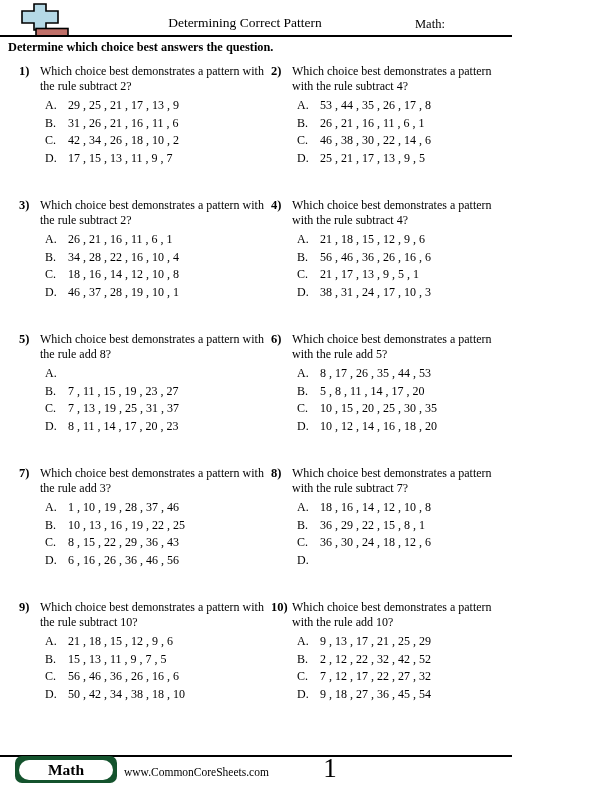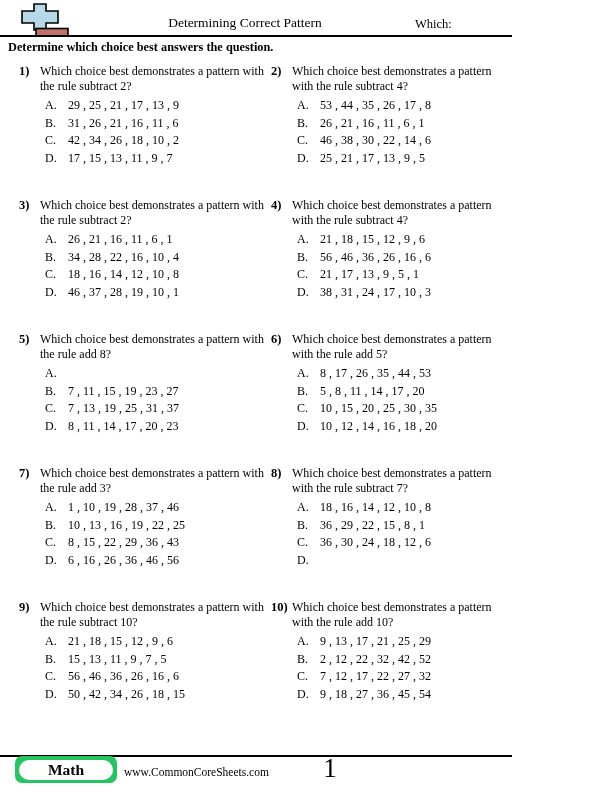--- a/index.html
+++ b/index.html
@@ -48,21 +48,21 @@
     display: inline-block; font-weight: bold; font-size: 15px; letter-spacing: 2px;
     border-bottom: 1.7px solid #000; padding-bottom: 16px;
   }
   .aslots { margin-top: 2px; }
   .arow { height: 33.2px; display: flex; align-items: flex-end; }
   .anum { font-size: 10.5px; width: 18px; flex: 0 0 18px; }
   .aline { display: inline-block; width: 47px; height: 1px; border-bottom: 1.4px solid #151515; margin-bottom: 2px; }
 
   
   .frule { position: absolute; left: 0; top: 755px; width: 612px; height: 1.6px; background: #000; }
-  .mathbadge { position: absolute; left: 15px; top: 756px; width: 102px; height: 27px; background: #22c55e; border-radius: 7px; }
+  .mathbadge { position: absolute; left: 15px; top: 756px; width: 102px; height: 27px; background: #14532d; border-radius: 7px; }
   .mathinner {
     position: absolute; left: 4px; top: 3.5px; right: 4px; bottom: 3.5px;
     background: #fff; border-radius: 11px;
     display: flex; align-items: center; justify-content: center;
     font-weight: bold; font-size: 15.5px;
   }
   .website { position: absolute; left: 124px; top: 766px; font-size: 11.5px; }
   .pagenum { position: absolute; left: 300px; top: 753px; width: 60px; text-align: center; font-size: 27px; }
   .score { position: absolute; right: 5px; top: 790px; display: flex; align-items: center; }
   .srange { font-size: 10.5px; margin-right: 6px; }
@@ -77,21 +77,21 @@
 </head>
 <body>
 
 <div class="page">
 
   <svg class="logo" width="58" height="35" viewBox="0 0 58 35">
     <path class="cross" d="M22 1 H34 V8 H46 V20 H34 V27 H22 V20 H10 V8 H22 Z"></path>
     <rect class="bar" x="24" y="25.5" width="32" height="7.5"></rect>
   </svg>
   <div class="title">Determining Correct Pattern</div>
-  <div class="name-label">Which:</div>
+  <div class="name-label">Math:</div>
   <div class="header-rule"></div>
   <div class="instruction">Determine which choice best answers the question.</div>
 
   <div class="qgrid">
 
       <div class="qblock">
         <div class="qnum">1)</div>
         <div class="qbody">
           <div class="qline">Which choice best demonstrates a pattern with</div>
           <div class="qline">the rule subtract 2?</div>
@@ -309,21 +309,21 @@
             <div class="choice">
               <span class="cl">B.</span>
               <span class="ct">15 , 13 , 11 , 9 , 7 , 5</span>
             </div>
             <div class="choice">
               <span class="cl">C.</span>
               <span class="ct">56 , 46 , 36 , 26 , 16 , 6</span>
             </div>
             <div class="choice">
               <span class="cl">D.</span>
-              <span class="ct">50 , 42 , 34 , 26 , 18 , 15</span>
+              <span class="ct">50 , 42 , 34 , 38 , 18 , 10</span>
             </div>
           </div>
         </div>
       </div>
 
       <div class="qblock">
         <div class="qnum">10)</div>
         <div class="qbody">
           <div class="qline">Which choice best demonstrates a pattern</div>
           <div class="qline">with the rule add 10?</div>

